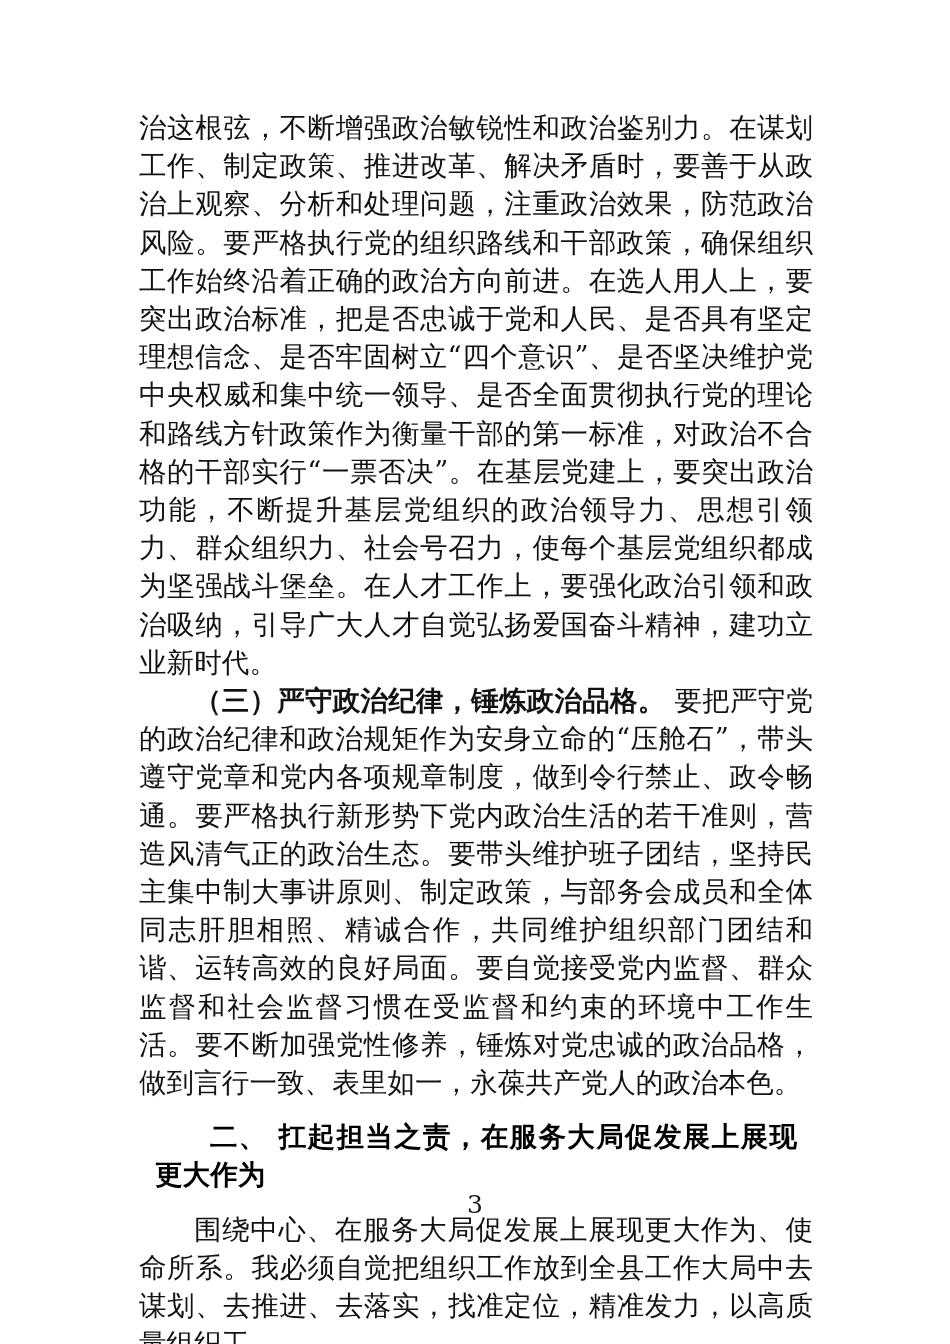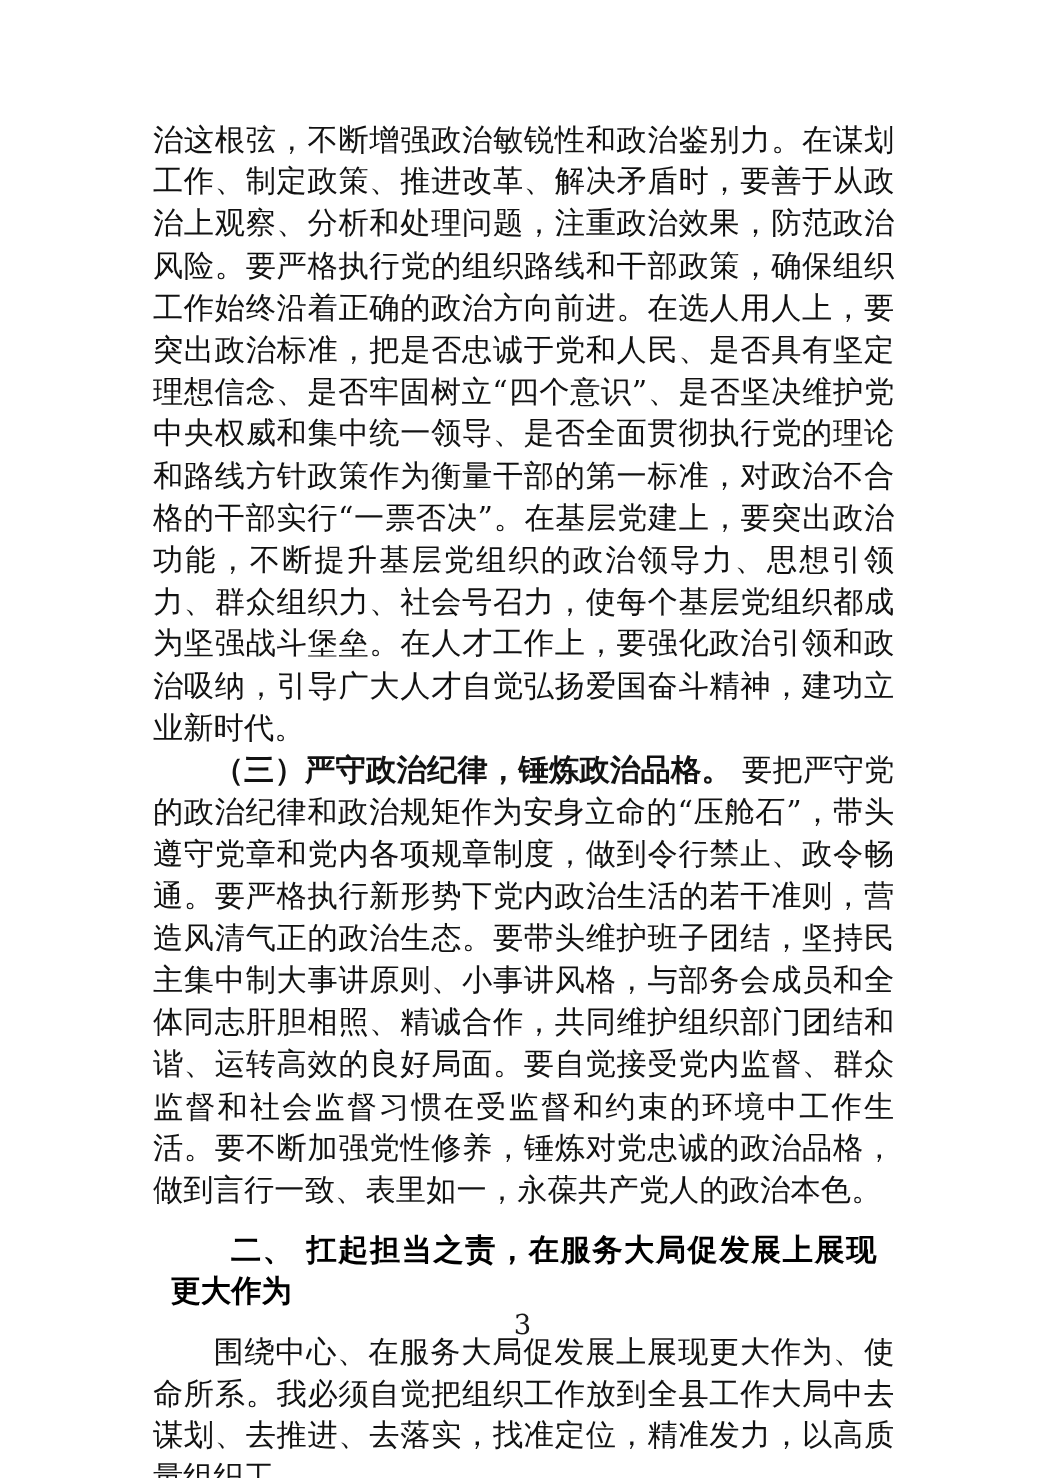--- a/index.html
+++ b/index.html
@@ -73,21 +73,21 @@
 </style>
 </head>
 <body>
 
 <div class="page">
 
   <div class="text-block">
 
     <p class="body-para">治这根弦，不断增强政治敏锐性和政治鉴别力。在谋划工作、制定政策、推进改革、解决矛盾时，要善于从政治上观察、分析和处理问题，注重政治效果，防范政治风险。要严格执行党的组织路线和干部政策，确保组织工作始终沿着正确的政治方向前进。在选人用人上，要突出政治标准，把是否忠诚于党和人民、是否具有坚定理想信念、是否牢固树立“四个意识”、是否坚决维护党中央权威和集中统一领导、是否全面贯彻执行党的理论和路线方针政策作为衡量干部的第一标准，对政治不合格的干部实行“一票否决”。在基层党建上，要突出政治功能，不断提升基层党组织的政治领导力、思想引领力、群众组织力、社会号召力，使每个基层党组织都成为坚强战斗堡垒。在人才工作上，要强化政治引领和政治吸纳，引导广大人才自觉弘扬爱国奋斗精神，建功立业新时代。</p>
 
-    <p class="body-para indent"><span class="lead-bold">（三）严守政治纪律，锤炼政治品格。</span><span> 要把严守党的政治纪律和政治规矩作为安身立命的“压舱石”，带头遵守党章和党内各项规章制度，做到令行禁止、政令畅通。要严格执行新形势下党内政治生活的若干准则，营造风清气正的政治生态。要带头维护班子团结，坚持民主集中制大事讲原则、小事讲风格，与部务会成员和全体同志肝胆相照、精诚合作，共同维护组织部门团结和谐、运转高效的良好局面。要自觉接受党内监督、群众监督和社会监督习惯在受监督和约束的环境中工作生活。要不断加强党性修养，锤炼对党忠诚的政治品格，做到言行一致、表里如一，永葆共产党人的政治本色。</span></p>
+    <p class="body-para indent"><span class="lead-bold">（三）严守政治纪律，锤炼政治品格。</span><span> 要把严守党的政治纪律和政治规矩作为安身立命的“压舱石”，带头遵守党章和党内各项规章制度，做到令行禁止、政令畅通。要严格执行新形势下党内政治生活的若干准则，营造风清气正的政治生态。要带头维护班子团结，坚持民主集中制大事讲原则、制定政策，与部务会成员和全体同志肝胆相照、精诚合作，共同维护组织部门团结和谐、运转高效的良好局面。要自觉接受党内监督、群众监督和社会监督习惯在受监督和约束的环境中工作生活。要不断加强党性修养，锤炼对党忠诚的政治品格，做到言行一致、表里如一，永葆共产党人的政治本色。</span></p>
 
     <p class="heading-major">二、 扛起担当之责，在服务大局促发展上展现更大作为</p>
 
     <p class="body-para indent">围绕中心、在服务大局促发展上展现更大作为、使命所系。我必须自觉把组织工作放到全县工作大局中去谋划、去推进、去落实，找准定位，精准发力，以高质量组织工</p>
 
   </div>
 
   <div class="page-number">3</div>
 
 </div>

